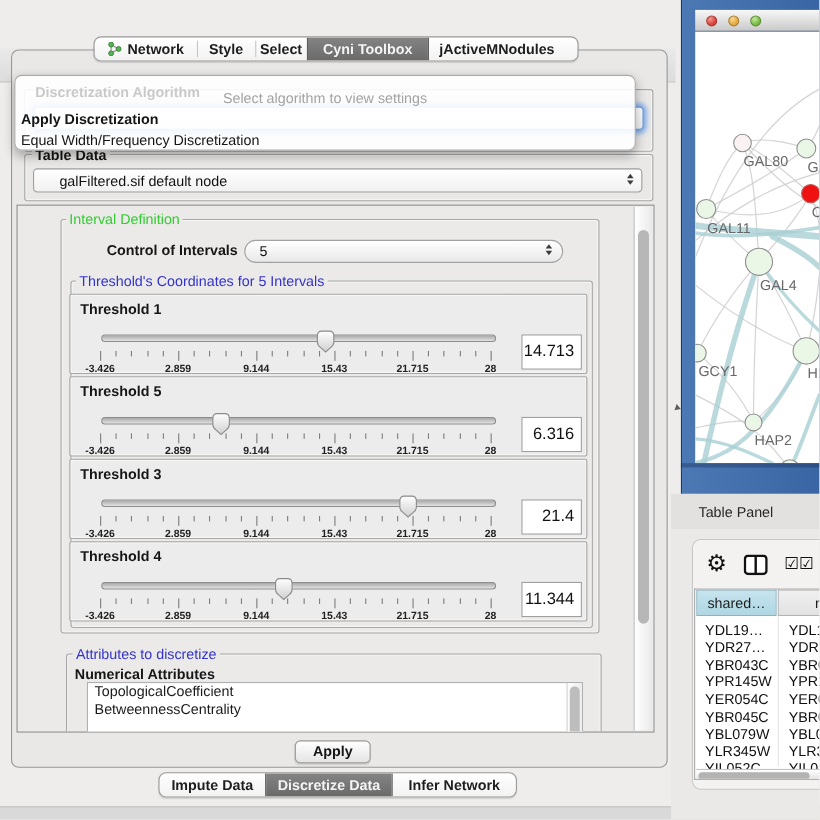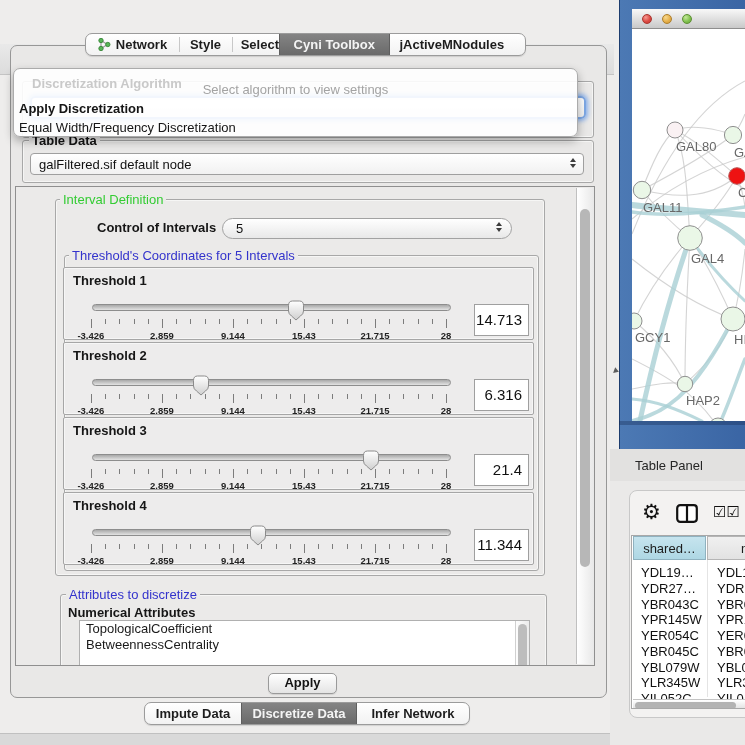--- a/index.html
+++ b/index.html
@@ -51,21 +51,21 @@
   #ghost-label{z-index:31;left:32px;top:76px;font-size:13px;font-weight:600;color:#c9c9c9;}
   .pop-row{height:19px;line-height:19px;font-size:13px;color:#151515;padding-left:5px;}
   .pop-row.prompt{color:#a3a3a3;text-align:center;padding-left:0;}
   .pop-row.boldopt{font-weight:bold;}
 
   
   #tabledata-group{left:22px;top:140px;width:570px;height:41px;}
   #tabledata-title{left:29px;top:133px;background:#e9e8e7;color:#141414;font-weight:600;}
   #tabledata-combo{left:30px;top:153px;width:554px;height:22px;background:linear-gradient(#ffffff,#f1f1f1);
     border:1px solid #9f9f9f;border-radius:4px;box-sizing:border-box;}
-  #tabledata-combo .cb-text{position:absolute;left:8px;top:3px;font-size:13px;color:#111;}
+  #tabledata-combo .cb-text{position:absolute;left:23px;top:3px;font-size:13px;color:#111;}
   .arrows{position:absolute;width:7px;display:block;}
   .arrows .up,.arrows .dn{display:block;margin-left:auto;margin-right:auto;}
   .arrows .up{width:0;height:0;border-left:3.5px solid transparent;border-right:3.5px solid transparent;
     border-bottom:4.5px solid #3c3c3c;margin-bottom:2px;}
   .arrows .dn{width:0;height:0;border-left:3.5px solid transparent;border-right:3.5px solid transparent;
     border-top:4.5px solid #3c3c3c;}
 
   
   #scrollpane{left:15px;top:186px;width:580px;height:480px;border:1px solid #8f8f8f;
     background:#ebeae9;box-sizing:border-box;overflow:hidden;}
@@ -180,21 +180,21 @@
           <line x1="3" y1="2.5" x2="3" y2="10.5" stroke="#9a9a9a" stroke-width="1.2"></line>
           <circle cx="3" cy="2.5" r="2.2" fill="#57b557" stroke="#2e7d2e" stroke-width="0.8"></circle>
           <circle cx="3" cy="10.5" r="2.2" fill="#57b557" stroke="#2e7d2e" stroke-width="0.8"></circle>
           <circle cx="9.8" cy="6.5" r="2.2" fill="#57b557" stroke="#2e7d2e" stroke-width="0.8"></circle>
         </svg>
         <span>Network</span>
       </div>
       <div class="seg" style="width: 53px;">
         <span>Style</span>
       </div>
-      <div class="seg" style="width: 47px; justify-content: flex-end;">
+      <div class="seg" style="width: 47px;">
         <span>Select</span>
       </div>
       <div class="seg sel" style="width: 110.6px;">
         <span>Cyni Toolbox</span>
       </div>
       <div class="seg" style="width: 124.4px;">
         <span>jActiveMNodules</span>
       </div>
     </div>
 
@@ -279,21 +279,21 @@
                     <stop offset="0" stop-color="#ffffff"></stop>
                     <stop offset="1" stop-color="#cfcfcf"></stop>
                   </linearGradient>
                 </defs>
                 <path d="M 5.5 1 L 12.5 1 Q 16.5 1 16.5 5.5 L 16.5 11 Q 16.5 14 13.5 16 L 9 20 L 4.5 16 Q 1.5 14 1.5 11 L 1.5 5.5 Q 1.5 1 5.5 1 Z" fill="url(#thg0)" stroke="#8b8b8b" stroke-width="1"></path>
               </svg>
             </div>
             <div class="val-box">14.713</div>
           </div>
           <div class="thr-row" style="top: 154px;">
-            <div class="thr-label">Threshold 2</div>
+            <div class="thr-label">Threshold 5</div>
             <div class="sl-track"></div>
             <div class="tick" style="left: 26.9px; top: 51px; height: 9px;"></div>
             <div class="tick" style="left: 41.104px; top: 51px; height: 5px;"></div>
             <div class="tick" style="left: 55.308px; top: 51px; height: 5px;"></div>
             <div class="tick" style="left: 69.512px; top: 51px; height: 5px;"></div>
             <div class="tick" style="left: 83.716px; top: 51px; height: 5px;"></div>
             <div class="tick" style="left: 97.92px; top: 51px; height: 9px;"></div>
             <div class="tick" style="left: 112.124px; top: 51px; height: 5px;"></div>
             <div class="tick" style="left: 126.328px; top: 51px; height: 5px;"></div>
             <div class="tick" style="left: 140.532px; top: 51px; height: 5px;"></div>

